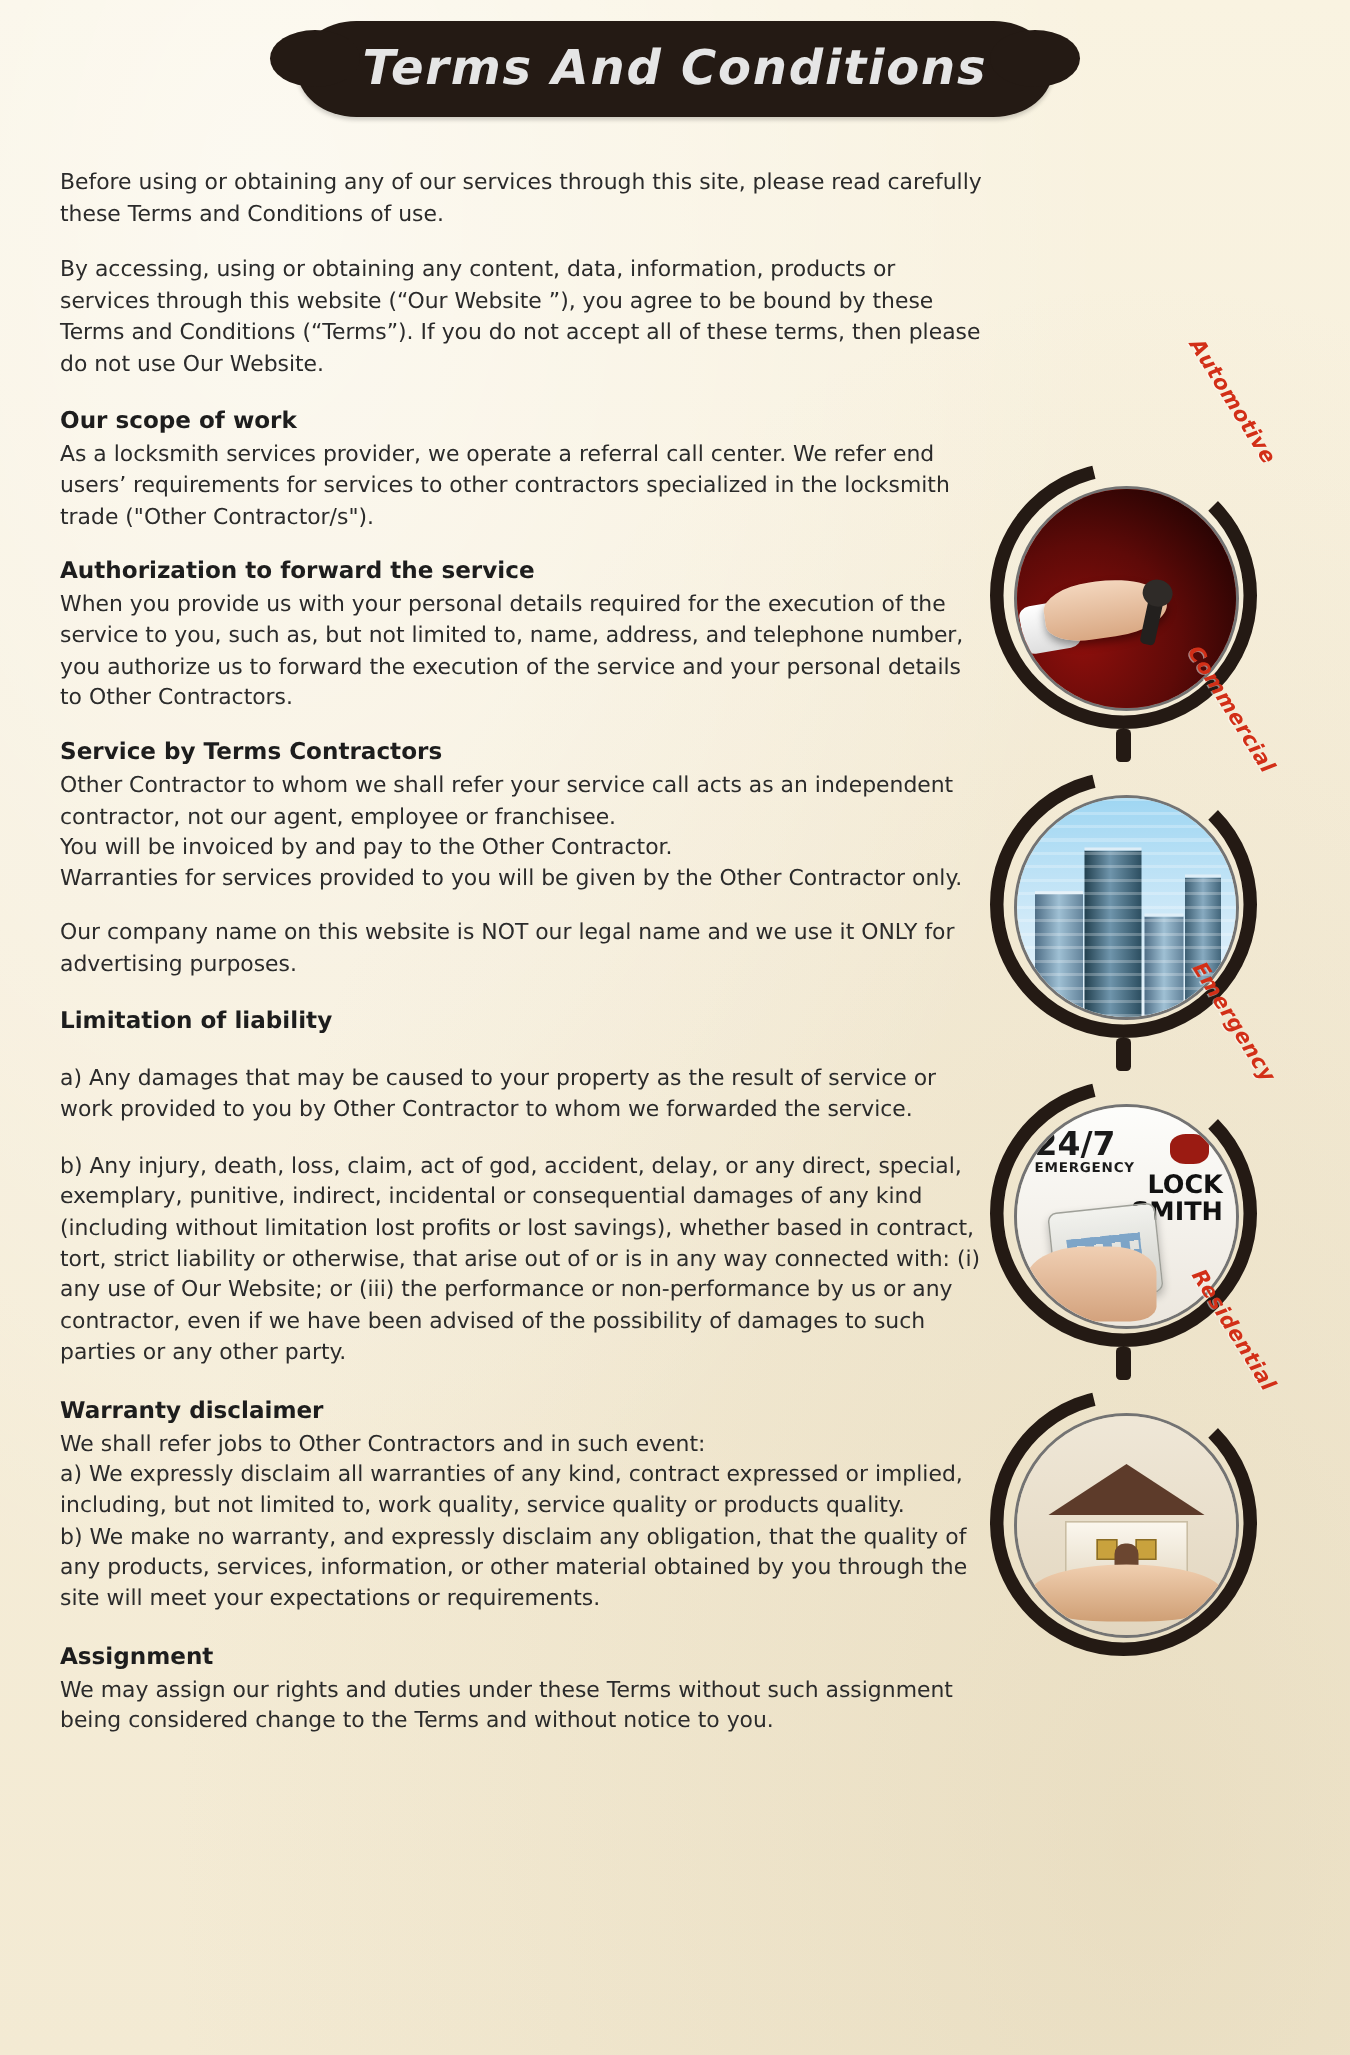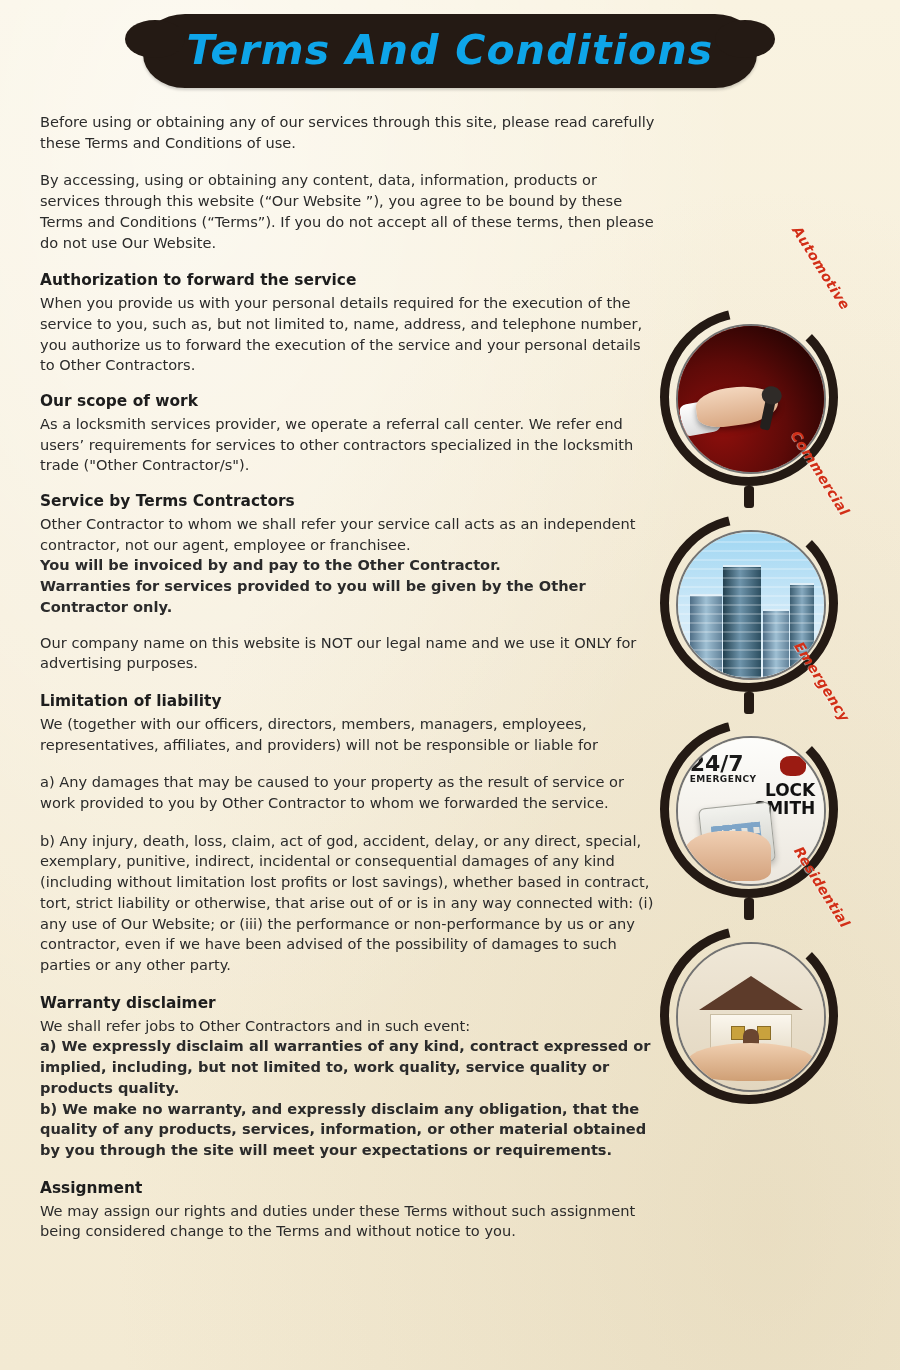--- a/index.html
+++ b/index.html
@@ -34,27 +34,27 @@
     position: absolute;
     top: 14px;
     left: 0;
     width: 900px;
     text-align: center;
   }
   .title-blob {
     display: inline-block;
     position: relative;
     background: #241a14;
-    color: #0ea5e9;
+    color: #e5e5e5;
     padding: 12px 44px 14px 44px;
     border-radius: 42px / 34px;
     font-family: "DejaVu Sans", sans-serif;
     font-style: italic;
     font-weight: bold;
-    font-size: 41px;
+    font-size: 32px;
     letter-spacing: 1.2px;
     box-shadow: 0 2px 3px rgba(0,0,0,0.18);
   }
   .title-blob:before,
   .title-blob:after {
     content: "";
     position: absolute;
     background: #241a14;
     border-radius: 50%;
   }
@@ -80,21 +80,21 @@
   }
   .block { margin-bottom: 15px; }
   .block:last-child { margin-bottom: 0; }
   .heading {
     font-weight: bold;
     font-size: 15.4px;
     color: #1d1d1d;
     margin-bottom: 1px;
   }
   .para { margin: 0; }
-  .para + .para { margin-top: 0px; font-weight: bold; }
+  .para + .para { margin-top: 0px; }
   .spacer-block { margin-bottom: 17px; }
 
   
   .icon-column {
     position: absolute;
     right: 48px;
     top: 300px;
     width: 200px;
   }
   .icon-node {
@@ -355,43 +355,42 @@
     <div class="block spacer-block">
       <p class="para">Before using or obtaining any of our services through this site, please read carefully these Terms and Conditions of use.</p>
     </div>
 
     <div class="block spacer-block">
       <p class="para">By accessing, using or obtaining any content, data, information, products or services through this website (“Our Website ”), you agree to be bound by these Terms and Conditions (“Terms”). If you do not accept all of these terms, then please do not use Our Website.</p>
     </div>
 
 
     <div class="block">
+      <div class="heading">Our scope of work</div>
+      <p class="para">As a locksmith services provider, we operate a referral call center. We refer end users’ requirements for services to other contractors specialized in the locksmith trade ("Other Contractor/s").</p>
+    </div>
+
+    <div class="block">
       <div class="heading">Authorization to forward the service</div>
       <p class="para">When you provide us with your personal details required for the execution of the service to you, such as, but not limited to, name, address, and telephone number, you authorize us to forward the execution of the service and your personal details to Other Contractors.</p>
-    </div>
-
-    <div class="block">
-      <div class="heading">Our scope of work</div>
-      <p class="para">As a locksmith services provider, we operate a referral call center. We refer end users’ requirements for services to other contractors specialized in the locksmith trade ("Other Contractor/s").</p>
     </div>
 
     <div class="block">
       <div class="heading">Service by Terms Contractors</div>
       <p class="para">Other Contractor to whom we shall refer your service call acts as an independent contractor, not our agent, employee or franchisee.</p>
       <p class="para">You will be invoiced by and pay to the Other Contractor.</p>
       <p class="para">Warranties for services provided to you will be given by the Other Contractor only.</p>
     </div>
 
     <div class="block spacer-block">
       <p class="para">Our company name on this website is NOT our legal name and we use it ONLY for advertising purposes.</p>
     </div>
 
     <div class="block spacer-block">
       <div class="heading">Limitation of liability</div>
-      <p class="para">We (together with our officers, directors, members, managers, employees, representatives, affiliates, and providers) will not be responsible or liable for</p>
     </div>
 
     <div class="block spacer-block">
       <p class="para">a) Any damages that may be caused to your property as the result of service or work provided to you by Other Contractor to whom we forwarded the service.</p>
     </div>
 
     <div class="block spacer-block">
       <p class="para">b) Any injury, death, loss, claim, act of god, accident, delay, or any direct, special, exemplary, punitive, indirect, incidental or consequential damages of any kind (including without limitation lost profits or lost savings), whether based in contract, tort, strict liability or otherwise, that arise out of or is in any way connected with: (i) any use of Our Website; or (iii) the performance or non-performance by us or any contractor, even if we have been advised of the possibility of damages to such parties or any other party.</p>
     </div>
 

